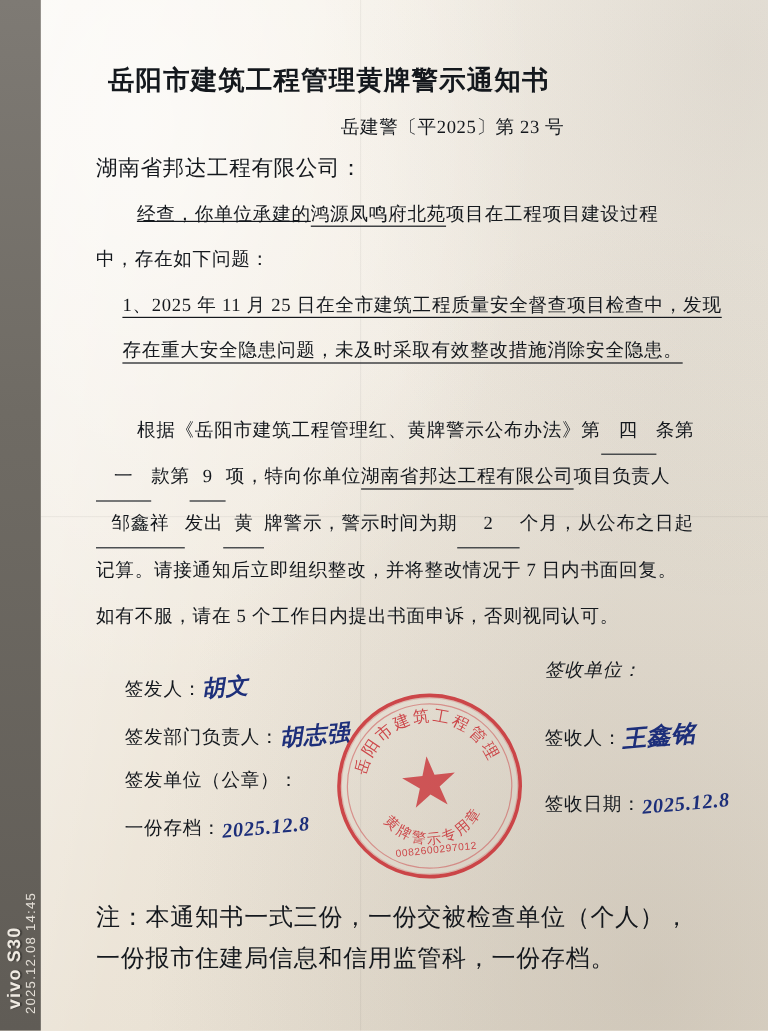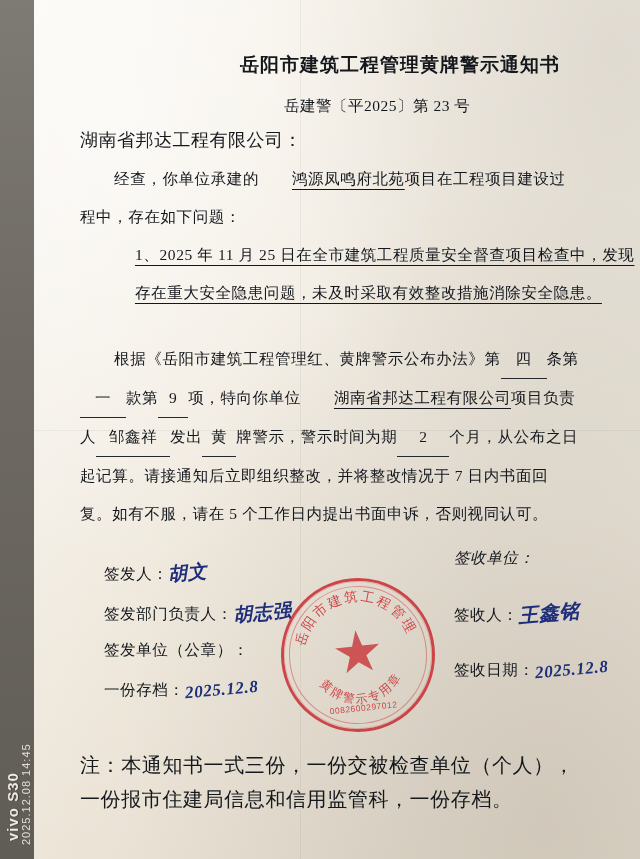--- a/index.html
+++ b/index.html
@@ -44,34 +44,34 @@
     left:20px;font-size:11px;padding-left:14px;opacity:.92;
   }
 
   
   #doc{
     position:absolute;left:34px;top:0;width:606px;height:859px;
     color:#14181d;
   }
   .title{
     position:absolute;left:56px;top:52px;width:470px;
-    text-align:right;font-size:19px;font-weight:700;letter-spacing:1px;
+    text-align:left;font-size:22px;font-weight:700;letter-spacing:1px;
     font-family:Liberation Mono, monospace;
   }
   .docnum{
     position:absolute;left:250px;top:96px;font-size:15.5px;letter-spacing:.5px;
   }
   .addressee{
     position:absolute;left:46px;top:128px;font-size:18px;letter-spacing:.5px;
   }
   .para{
     position:absolute;font-size:15.5px;line-height:38px;letter-spacing:.6px;
     width:500px;
   }
-  .u{ text-decoration:underline; text-underline-offset:5px;padding-left:33px; }
+  .u{ text-decoration:underline; text-underline-offset:5px; }
   .blank{
     display:inline-block;text-align:center;
     border-bottom:1px solid #24282d;
     text-underline-offset:4px;
   }
 
   
   .hand{
     font-family:"Liberation Serif","DejaVu Serif",serif;
     color:#1b2a6b;font-style:italic;font-weight:700;
@@ -127,21 +127,21 @@
     <div id="band-time" class="band-text">2025.12.08 14:45</div>
   </div>
 
   <div id="doc">
 
     <div class="title">岳阳市建筑工程管理黄牌警示通知书</div>
     <div class="docnum">岳建警〔平2025〕第 23 号</div>
     <div class="addressee">湖南省邦达工程有限公司：</div>
 
     <div class="para" style="left:46px;top:160px;">
-      <span style="margin-left:2.2em;">经查，你单位承建的</span><span class="u">鸿源凤鸣府北苑</span><span>项目在工程项目建设过程中，存在如下问题：</span>
+      <span style="margin-left:2.2em;text-decoration:underline;">经查，你单位承建的</span><span class="u">鸿源凤鸣府北苑</span><span>项目在工程项目建设过程中，存在如下问题：</span>
     </div>
 
     <div class="para u" style="left:46px;top:236px;margin-left:22px;">1、2025 年 11 月 25 日在全市建筑工程质量安全督查项目检查中，发现存在重大安全隐患问题，未及时采取有效整改措施消除安全隐患。</div>
 
     <div class="para" style="left:46px;top:340px;">
       <span style="margin-left:2.2em;">根据《岳阳市建筑工程管理红、黄牌警示公布办法》第</span><span class="blank" style="width:46px;">四</span><span>条第</span><span class="blank" style="width:46px;">一</span><span>款第</span><span class="blank" style="width:30px;">9</span><span>项，特向你单位</span><span class="u">湖南省邦达工程有限公司</span><span>项目负责人</span><span class="blank" style="width:74px;">邹鑫祥</span><span>发出</span><span class="blank" style="width:34px;">黄</span><span>牌警示，警示时间为期</span><span class="blank" style="width:52px;">2</span><span>个月，从公布之日起记算。请接通知后立即组织整改，并将整改情况于 7 日内书面回复。如有不服，请在 5 个工作日内提出书面申诉，否则视同认可。</span>
     </div>
 
     <div class="sig-left" style="left:70px;top:560px;">
       <span>签发人：</span><span class="hand hand-blue" style="font-size:19px;">胡文</span>

